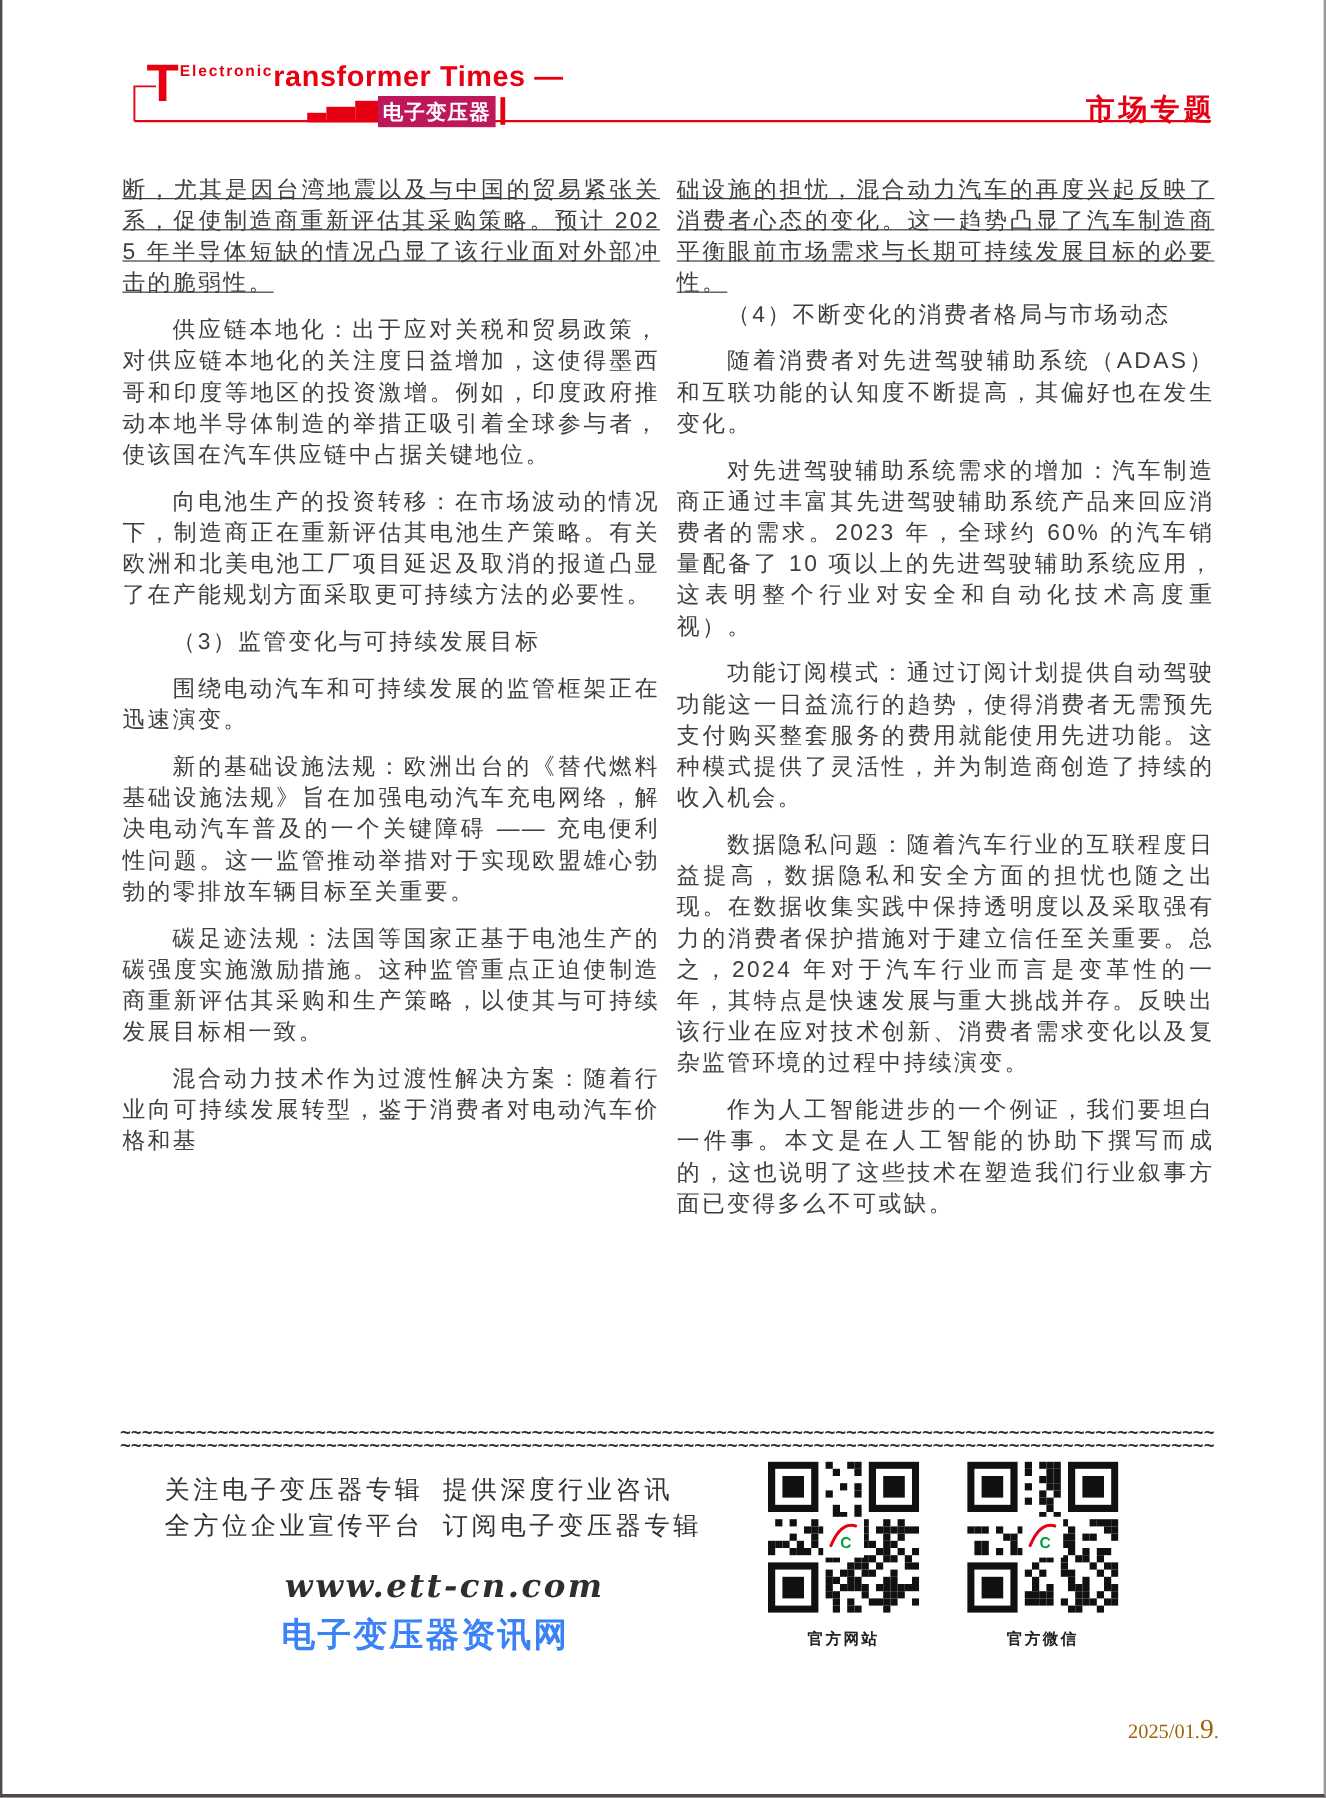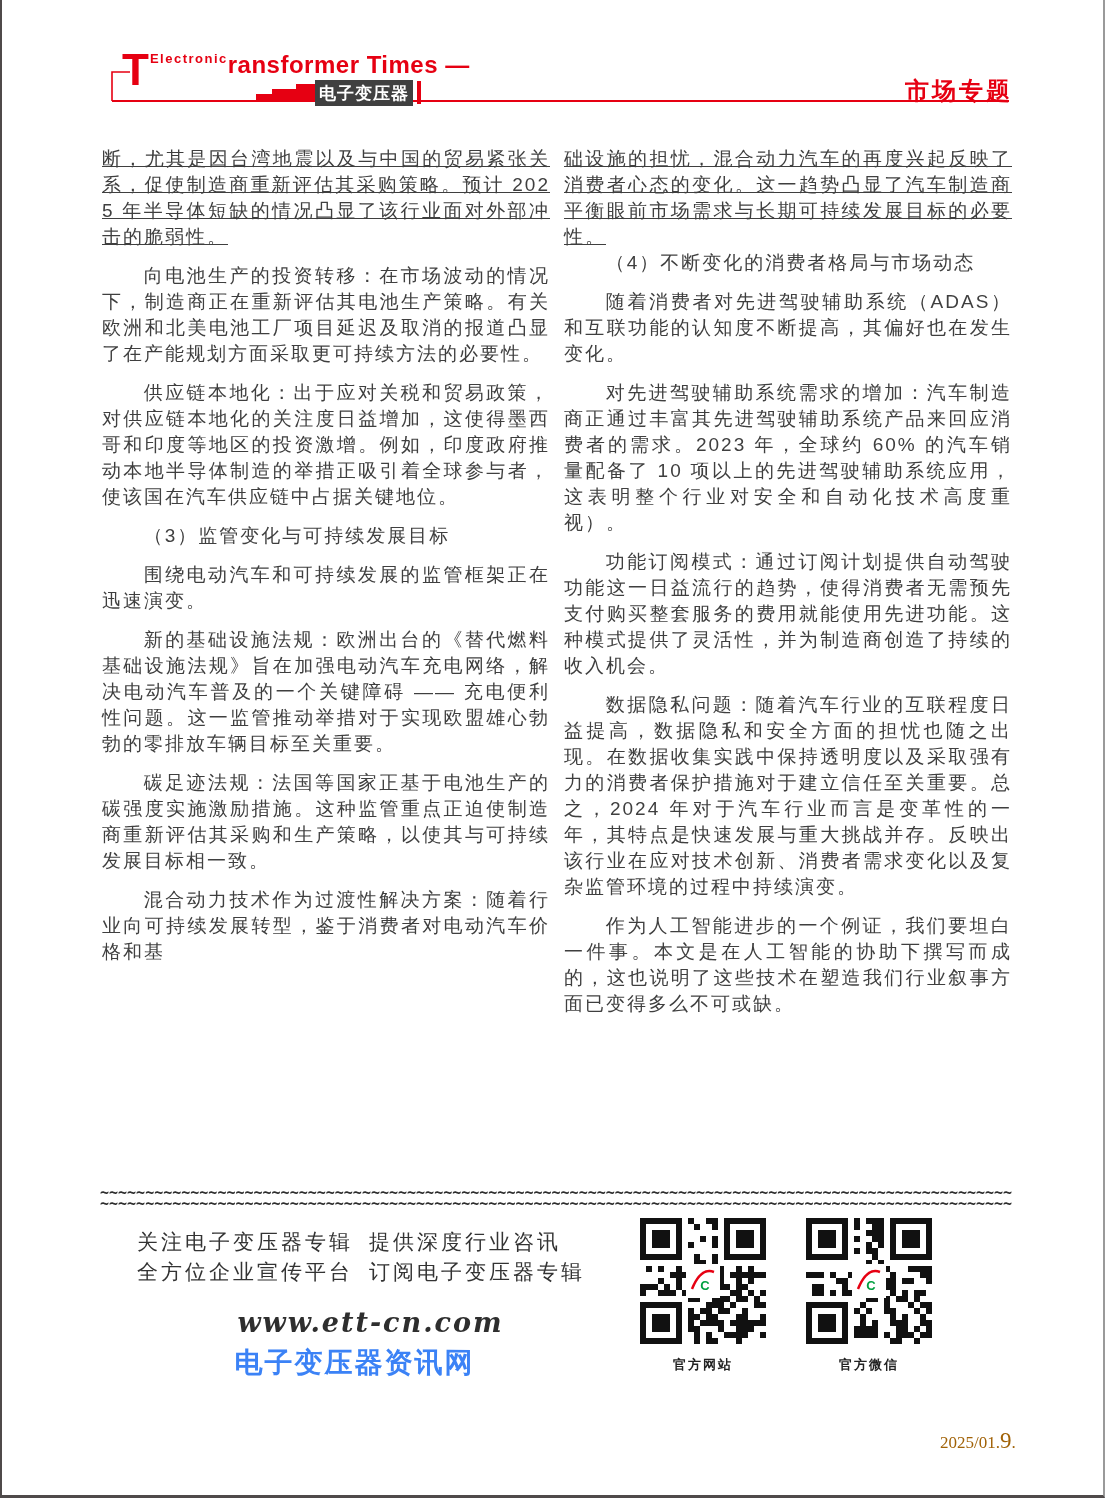--- a/index.html
+++ b/index.html
@@ -10,21 +10,21 @@
     font-family:"Liberation Sans", sans-serif; overflow:hidden;
   }
   
   .mast-svg { position:absolute; left:0; top:0; width:1105px; height:130px; }
   .logo { position:absolute; left:120px; top:52px; display:flex; color:#e60012; align-items:flex-start; }
   .logo-t { font-size:44px; font-weight:bold; line-height:0.82; letter-spacing:0; }
   .logo-stack { display:flex; flex-direction:row; margin-left:1px; }
   .logo-small { font-size:13px; font-weight:bold; letter-spacing:1.5px; line-height:1; }
   .logo-main { font-size:24px; font-weight:bold; line-height:1.05; letter-spacing:0.5px; white-space:nowrap; }
   .badge {
-    position:absolute; left:313px; top:80px; width:98px; height:26px; background:#404040;
+    position:absolute; left:313px; top:80px; width:98px; height:26px; background:#be185d;
     color:#fff; font-weight:bold; font-size:17px; letter-spacing:1px;
     display:flex; align-items:center; justify-content:center;
   }
   .section-title {
     position:absolute; left:903px; top:75px; color:#e60012;
     font-size:24px; font-weight:bold; letter-spacing:3px; white-space:nowrap;
   }
   
   .col { position:absolute; top:130px; width:448px; }
   #col-left  { left:100px; }
@@ -84,22 +84,22 @@
       <span class="logo-small">Electronic</span>
       <span class="logo-main">ransformer Times —</span>
     </span>
   </div>
 
   <div class="badge">电子变压器</div>
   <div class="section-title">市场专题</div>
 
   <div class="col" id="col-left">
       <div class="para first cont">断，尤其是因台湾地震以及与中国的贸易紧张关系，促使制造商重新评估其采购策略。预计 2025 年半导体短缺的情况凸显了该行业面对外部冲击的脆弱性。</div>
+      <div class="para">供应链本地化：出于应对关税和贸易政策，对供应链本地化的关注度日益增加，这使得墨西哥和印度等地区的投资激增。例如，印度政府推动本地半导体制造的举措正吸引着全球参与者，使该国在汽车供应链中占据关键地位。</div>
       <div class="para">向电池生产的投资转移：在市场波动的情况下，制造商正在重新评估其电池生产策略。有关欧洲和北美电池工厂项目延迟及取消的报道凸显了在产能规划方面采取更可持续方法的必要性。</div>
-      <div class="para">供应链本地化：出于应对关税和贸易政策，对供应链本地化的关注度日益增加，这使得墨西哥和印度等地区的投资激增。例如，印度政府推动本地半导体制造的举措正吸引着全球参与者，使该国在汽车供应链中占据关键地位。</div>
       <div class="para">（3）监管变化与可持续发展目标</div>
       <div class="para">围绕电动汽车和可持续发展的监管框架正在迅速演变。</div>
       <div class="para">新的基础设施法规：欧洲出台的《替代燃料基础设施法规》旨在加强电动汽车充电网络，解决电动汽车普及的一个关键障碍 —— 充电便利性问题。这一监管推动举措对于实现欧盟雄心勃勃的零排放车辆目标至关重要。</div>
       <div class="para">碳足迹法规：法国等国家正基于电池生产的碳强度实施激励措施。这种监管重点正迫使制造商重新评估其采购和生产策略，以使其与可持续发展目标相一致。</div>
       <div class="para">混合动力技术作为过渡性解决方案：随着行业向可持续发展转型，鉴于消费者对电动汽车价格和基</div>
     </div>
   <div class="col" id="col-right">
       <div class="para first cont">础设施的担忧，混合动力汽车的再度兴起反映了消费者心态的变化。这一趋势凸显了汽车制造商平衡眼前市场需求与长期可持续发展目标的必要性。</div>
       <div class="para tight">（4）不断变化的消费者格局与市场动态</div>
       <div class="para">随着消费者对先进驾驶辅助系统（ADAS）和互联功能的认知度不断提高，其偏好也在发生变化。</div>

